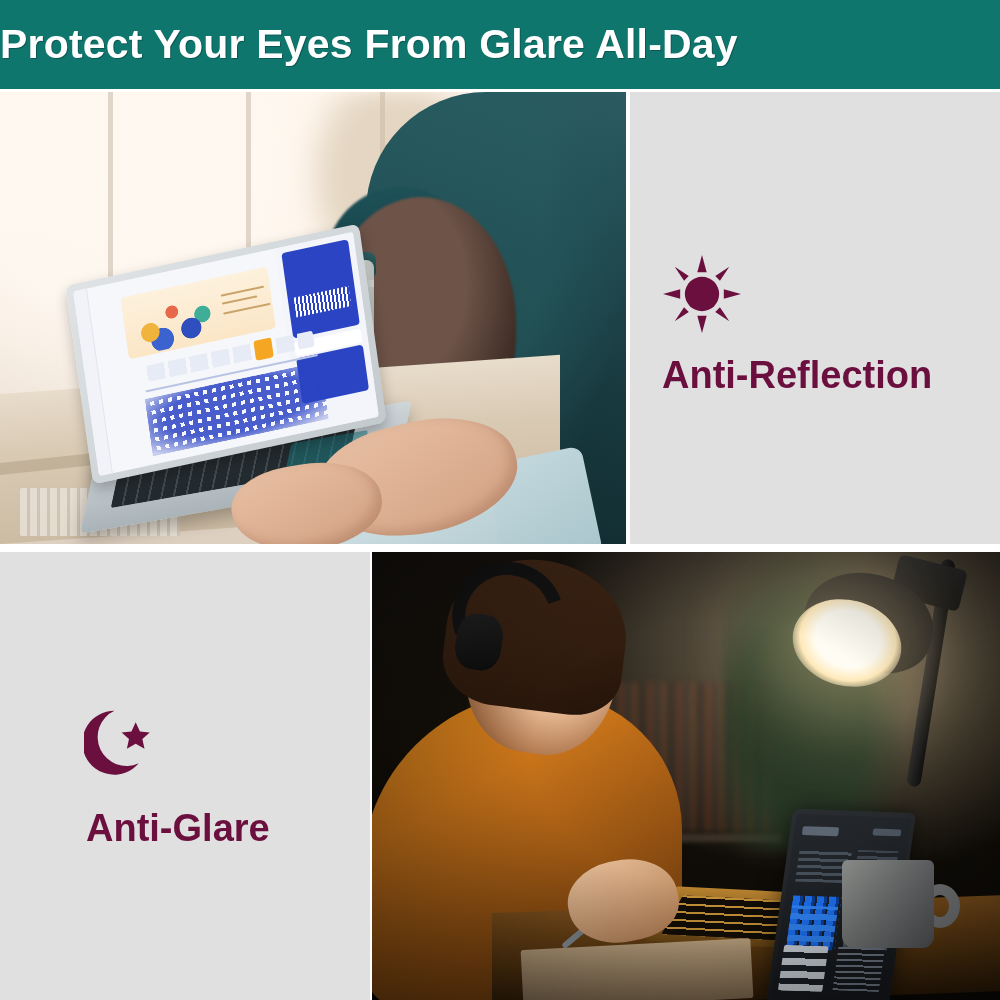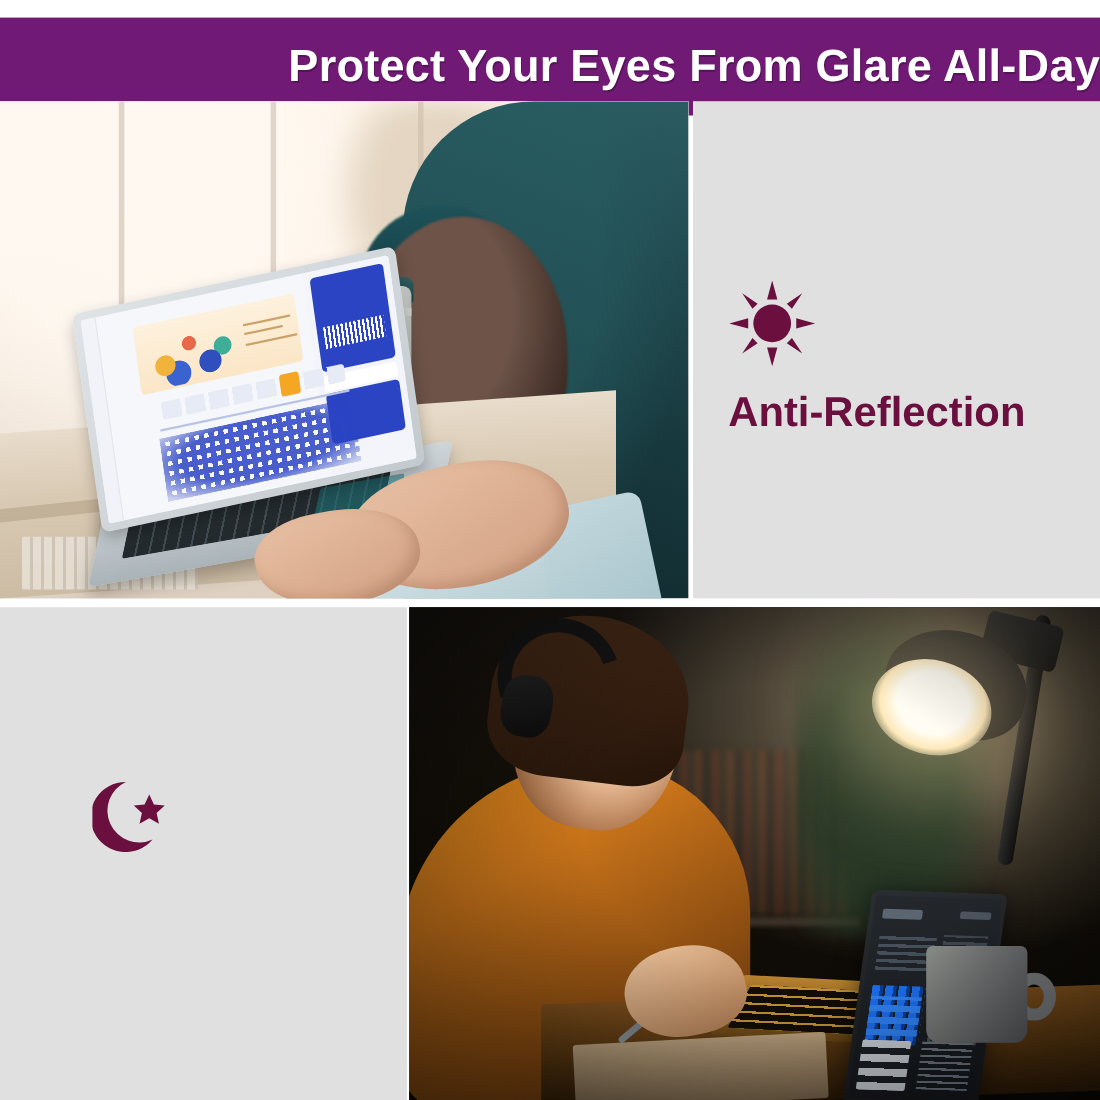--- a/index.html
+++ b/index.html
@@ -3,23 +3,23 @@
 <meta charset="utf-8">
 <style>
   * { margin:0; padding:0; box-sizing:border-box; }
   html,body { width:1000px; height:1000px; background:#ffffff; }
   body { font-family:"Liberation Sans", sans-serif; overflow:hidden; }
 
   .canvas { position:relative; width:1000px; height:1000px; background:#ffffff; }
 
   
   .header-banner{
-    position:absolute; left:0; top:16px; width:1000px; height:89px;
-    background:#701a75;
-    display:flex; align-items:center; justify-content:flex-end;
+    position:absolute; left:0; top:0; width:1000px; height:89px;
+    background:#0f766e;
+    display:flex; align-items:center; justify-content:flex-start;
   }
   .header-title{
     color:#ffffff;
     font-size:41px;
     font-weight:bold;
     letter-spacing:0.2px;
     white-space:nowrap;
     text-shadow:1px 1px 0 rgba(0,0,0,0.25);
   }
 
@@ -418,20 +418,21 @@
 
   <div class="bottom-row">
 
     <div class="panel-ag">
       <div class="icon-moon">
         <svg viewBox="0 0 100 100" width="76" height="78" aria-hidden="true">
           <path d="M72 74 A42 42 0 1 1 40 5 A34 34 0 1 0 72 74 Z" fill="#6B0F3F"></path>
           <polygon fill="#6B0F3F" points="68,20 73.6,32.2 86.5,33.4 76.8,42.2 79.6,55 68,48.4 56.4,55 59.2,42.2 49.5,33.4 62.4,32.2"></polygon>
         </svg>
       </div>
+      <div class="label-ag">Anti-Glare</div>
     </div>
 
     <div class="photo-night">
       <div class="pn-bg"></div>
       <div class="pn-shelf"></div>
       <div class="pn-shelfboard"></div>
       <div class="pn-plant"></div>
 
       <div class="pn-lamparm"></div>
       <div class="pn-lampclamp"></div>

